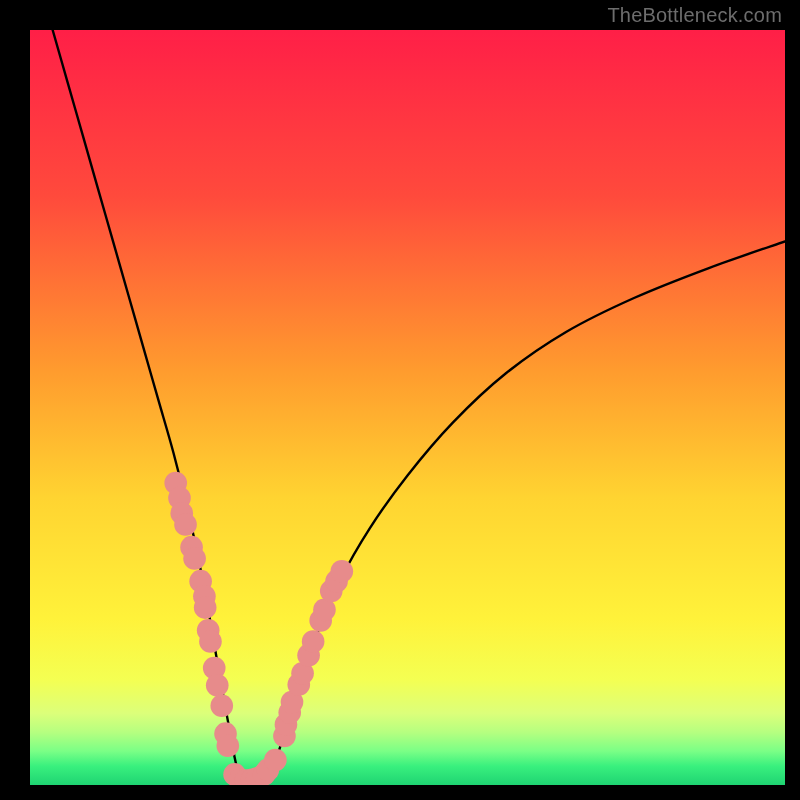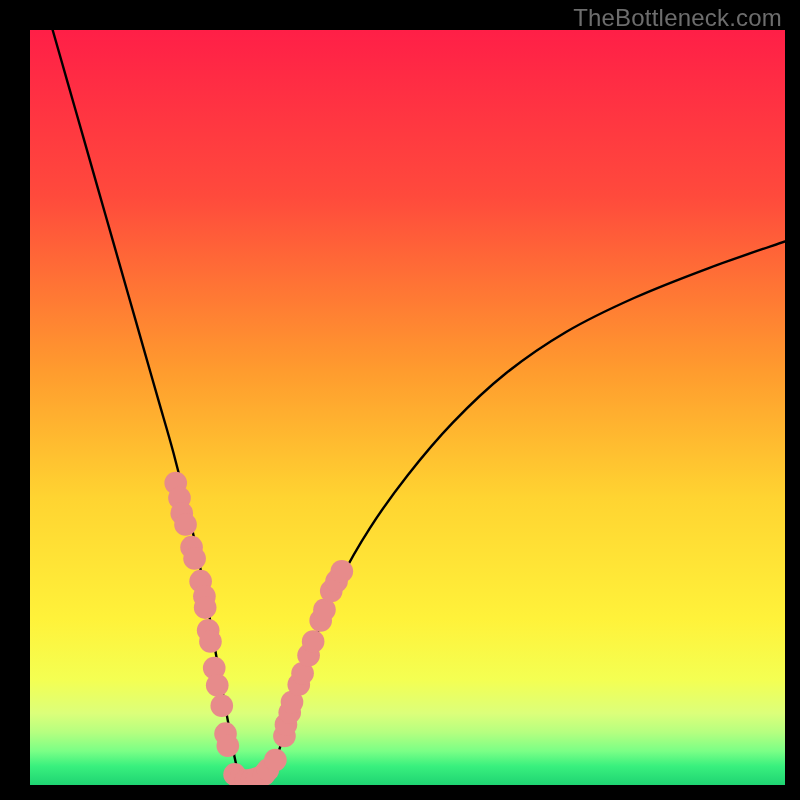--- a/index.html
+++ b/index.html
@@ -31,21 +31,21 @@
   }
   svg.overlay {
     position: absolute;
     left: 0; top: 0; width: 100%; height: 100%;
   }
   .watermark {
     position: absolute;
     top: 4px;
     right: 18px;
     color: #6d6d6d;
-    font-size: 24px;
+    font-size: 20px;
     font-weight: 400;
     letter-spacing: 0.2px;
   }
 </style>
 </head>
 <body>
 
 <div class="frame">
   <div class="plot">
     <svg class="grad" viewBox="0 0 755 755" preserveAspectRatio="none">

